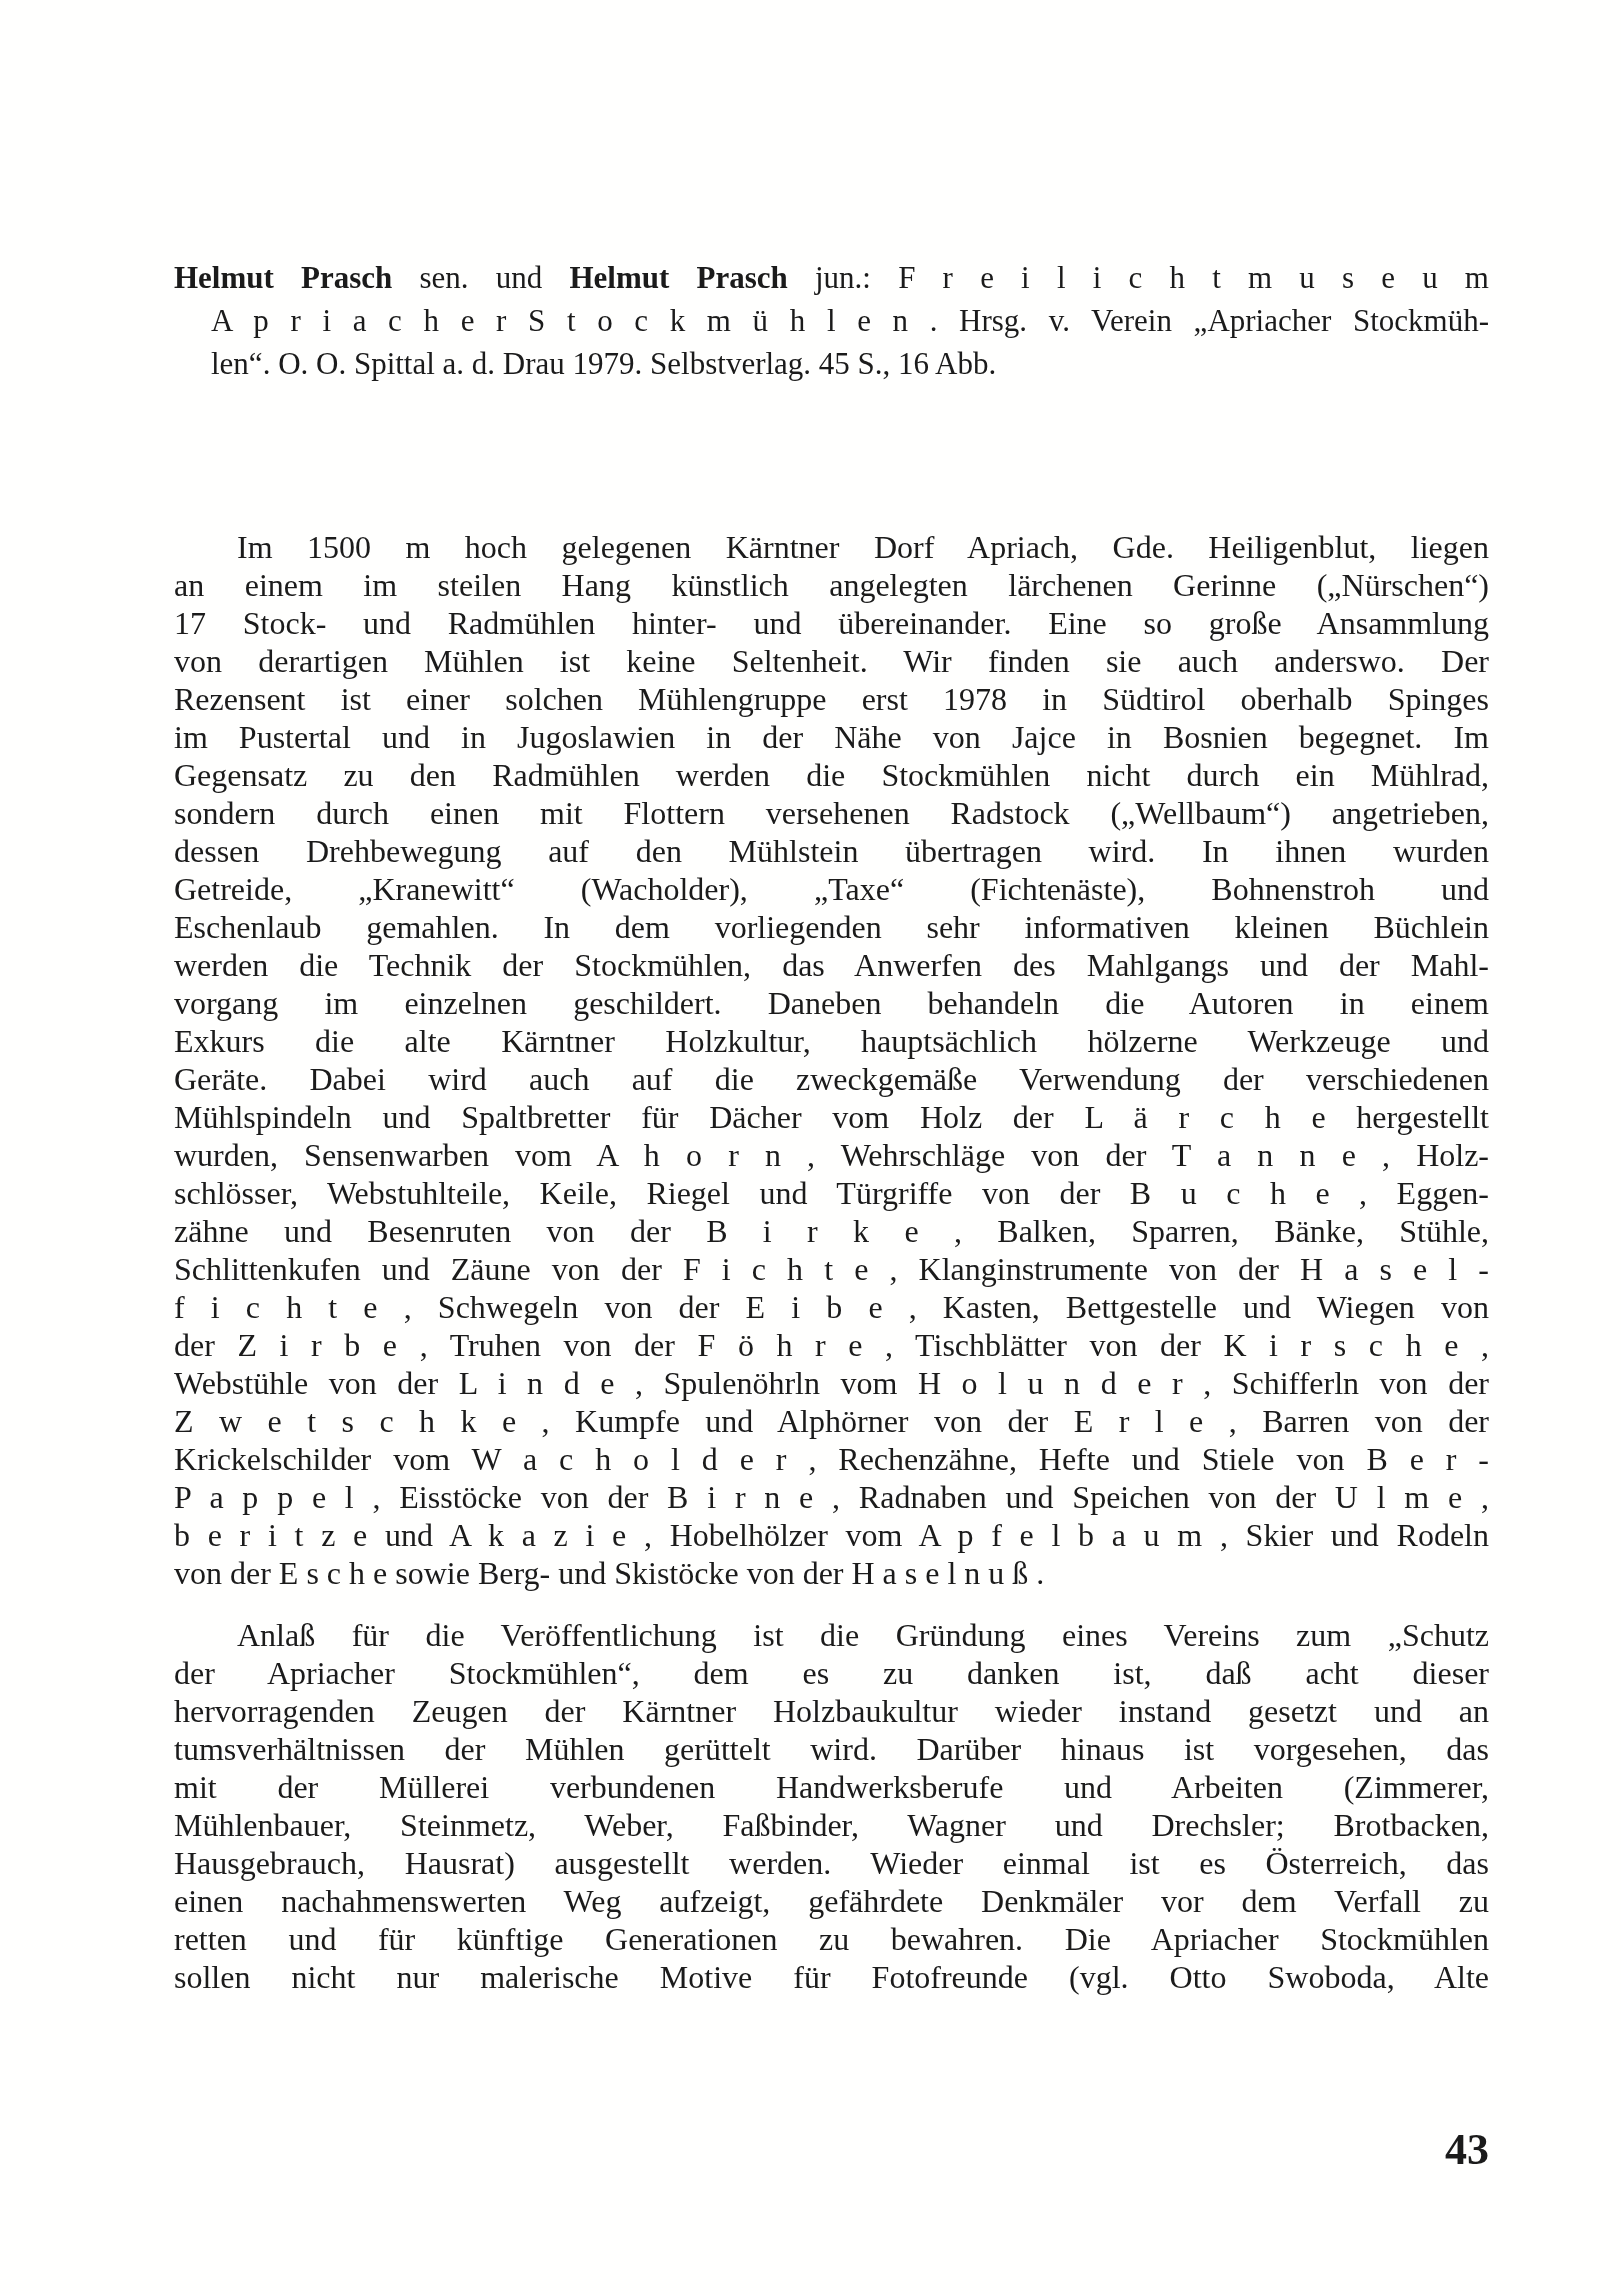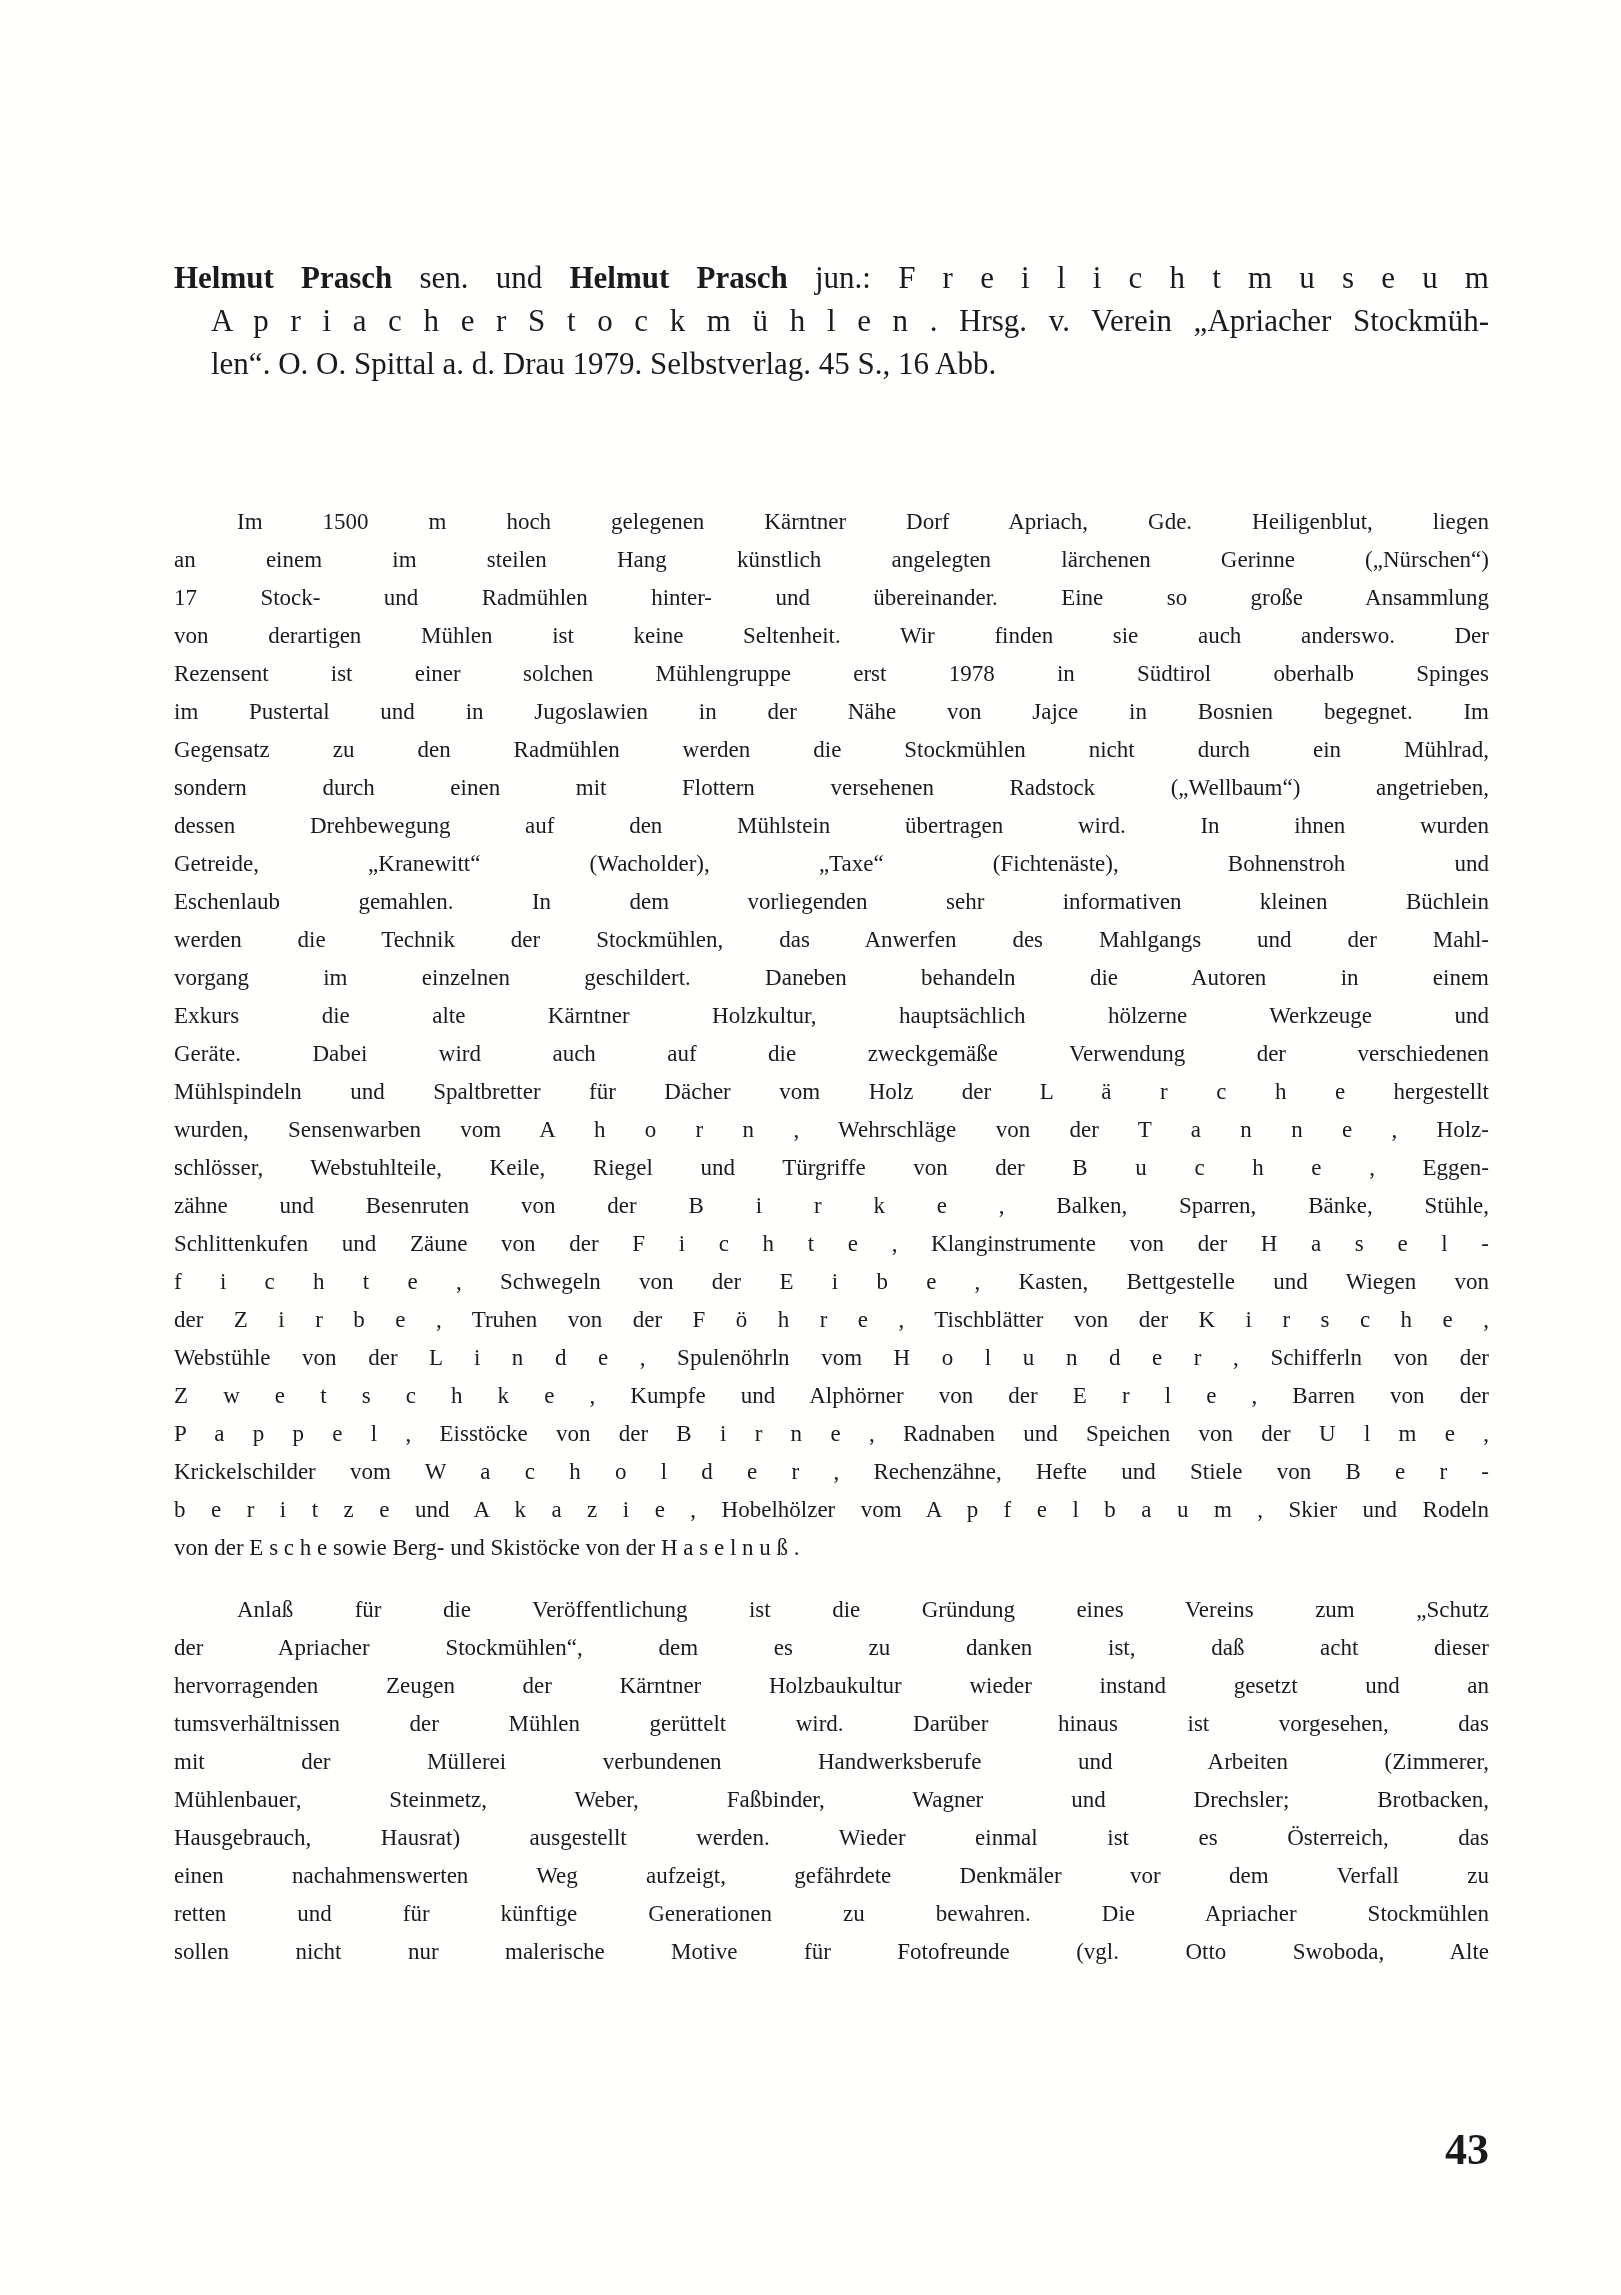--- a/index.html
+++ b/index.html
@@ -18,23 +18,23 @@
     left: 174px;
     top: 256px;
     width: 1315px;
     font-size: 31px;
     line-height: 43px;
   }
   .citation .line.hang { padding-left: 37px; }
   .body-text {
     position: absolute;
     left: 174px;
-    top: 503px;
+    top: 528px;
     width: 1315px;
-    font-size: 23px;
+    font-size: 32px;
     line-height: 38px;
   }
   .paragraph + .paragraph { margin-top: 24px; }
   .line { white-space: normal; }
   .line.just {
     text-align: justify;
     text-align-last: justify;
     text-justify: inter-word;
   }
   .line.indent { padding-left: 63px; }
@@ -77,22 +77,22 @@
         <div class="line just">Geräte. Dabei wird auch auf die zweckgemäße Verwendung der verschiedenen</div>
         <div class="line just">Mühlspindeln und Spaltbretter für Dächer vom Holz der L ä r c h e hergestellt</div>
         <div class="line just">wurden, Sensenwarben vom A h o r n , Wehrschläge von der T a n n e , Holz-</div>
         <div class="line just">schlösser, Webstuhlteile, Keile, Riegel und Türgriffe von der B u c h e , Eggen-</div>
         <div class="line just">zähne und Besenruten von der B i r k e , Balken, Sparren, Bänke, Stühle,</div>
         <div class="line just">Schlittenkufen und Zäune von der F i c h t e , Klanginstrumente von der H a s e l -</div>
         <div class="line just">f i c h t e , Schwegeln von der E i b e , Kasten, Bettgestelle und Wiegen von</div>
         <div class="line just">der Z i r b e , Truhen von der F ö h r e , Tischblätter von der K i r s c h e ,</div>
         <div class="line just">Webstühle von der L i n d e , Spulenöhrln vom H o l u n d e r , Schifferln von der</div>
         <div class="line just">Z w e t s c h k e , Kumpfe und Alphörner von der E r l e , Barren von der</div>
+        <div class="line just">Krickelschilder vom W a c h o l d e r , Rechenzähne, Hefte und Stiele von B e r -</div>
         <div class="line just">P a p p e l , Eisstöcke von der B i r n e , Radnaben und Speichen von der U l m e ,</div>
-        <div class="line just">Krickelschilder vom W a c h o l d e r , Rechenzähne, Hefte und Stiele von B e r -</div>
         <div class="line just">b e r i t z e und A k a z i e , Hobelhölzer vom A p f e l b a u m , Skier und Rodeln</div>
         <div class="line">von der E s c h e sowie Berg- und Skistöcke von der H a s e l n u ß .</div>
       </div>
       <div class="paragraph">
         <div class="line just indent">Anlaß für die Veröffentlichung ist die Gründung eines Vereins zum „Schutz</div>
         <div class="line just">der Apriacher Stockmühlen“, dem es zu danken ist, daß acht dieser</div>
         <div class="line just">hervorragenden Zeugen der Kärntner Holzbaukultur wieder instand gesetzt und an</div>
         <div class="line just">tumsverhältnissen der Mühlen gerüttelt wird. Darüber hinaus ist vorgesehen, das</div>
         <div class="line just">mit der Müllerei verbundenen Handwerksberufe und Arbeiten (Zimmerer,</div>
         <div class="line just">Mühlenbauer, Steinmetz, Weber, Faßbinder, Wagner und Drechsler; Brotbacken,</div>

